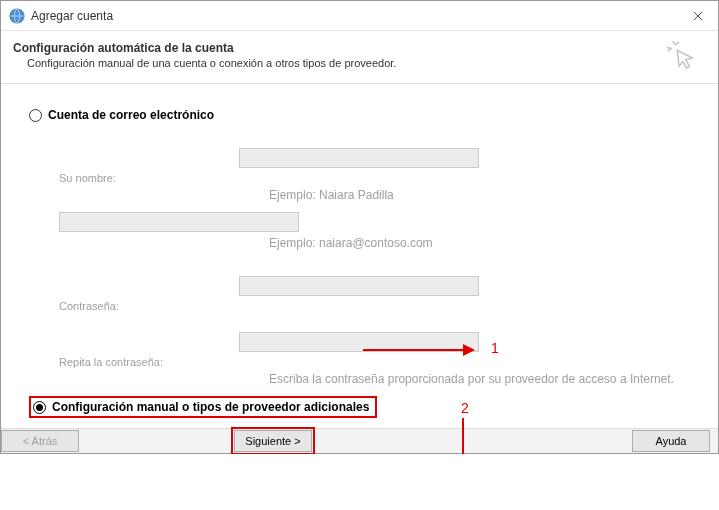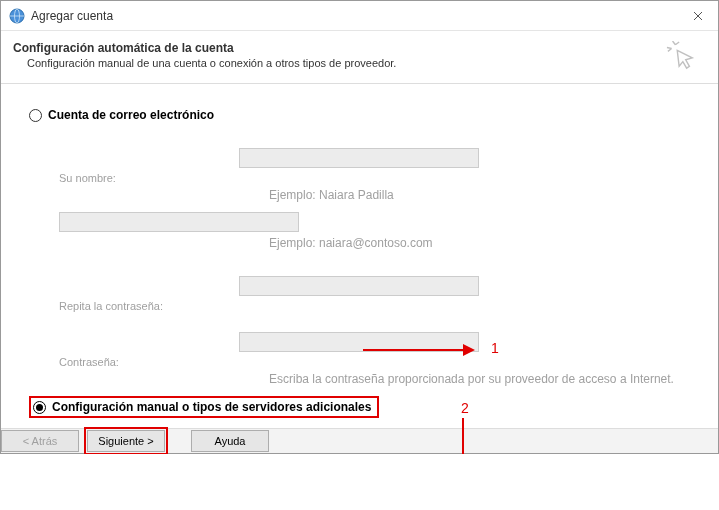--- a/index.html
+++ b/index.html
@@ -134,21 +134,21 @@
     color: #e00000;
     font-size: 14px;
     font-family: "Segoe UI", sans-serif;
     pointer-events: none;
   }
   .footer-bar {
     height: 44px;
     border-top: 1px solid #ddd;
     display: flex;
     align-items: center;
-    justify-content: flex-start;
+    justify-content: space-between;
     padding-right: 8px;
     gap: 8px;
     background: #f3f3f3;
   }
   .btn {
     min-width: 78px;
     height: 22px;
     border: 1px solid #adadad;
     background: #e6e6e6;
     font-size: 11px;
@@ -216,34 +216,34 @@
         <div class="fld-input"></div>
       </div>
       <div class="form-hint">Ejemplo: Naiara Padilla</div>
 
       <div class="form-row">
         <div class="fld-input"></div>
       </div>
       <div class="form-hint">Ejemplo: naiara@contoso.com</div>
 
       <div class="form-row">
+        <span class="fld-label">Contraseña:</span>
+        <div class="fld-input"></div>
+      </div>
+      <div class="form-row">
         <span class="fld-label">Repita la contraseña:</span>
-        <div class="fld-input"></div>
-      </div>
-      <div class="form-row">
-        <span class="fld-label">Contraseña:</span>
         <div class="fld-input"></div>
       </div>
       <div class="form-hint wide">Escriba la contraseña proporcionada por su proveedor de acceso a Internet.</div>
     </div>
 
     
     <div class="manual-row">
       <span class="radio-circle selected"></span>
-      <span class="radio-label">Configuración manual o tipos de servidores adicionales</span>
+      <span class="radio-label">Configuración manual o tipos de proveedor adicionales</span>
     </div>
 
     
     <svg class="annotation" style="left:362px; top:256px;" width="130" height="20">
       <line x1="0" y1="10" x2="100" y2="10" stroke="#e00000" stroke-width="2"></line>
       <polygon points="100,4 112,10 100,16" fill="#e00000"></polygon>
     </svg>
     <span class="annotation" style="left:490px; top:256px;">1</span>
 
     

